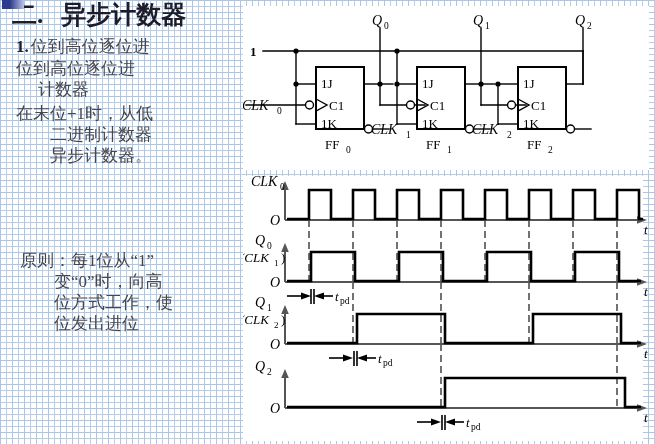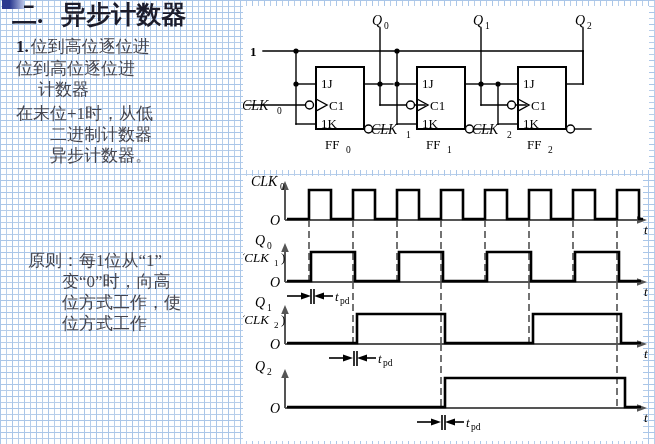--- a/index.html
+++ b/index.html
@@ -40,21 +40,21 @@
     letter-spacing:0px;white-space:nowrap;
   }
   #page-title .num{margin-right:18px;}
   .txt{color:#46464f;font-size:17px;line-height:21px;}
   #line-1{position:absolute;left:16px;top:36px;width:225px;white-space:nowrap;}
   #line-1 .bold{color:#1c1c2b;font-weight:bold;font-size:17px;margin-right:2px;}
   #line-2{position:absolute;left:16px;top:58px;width:228px;}
   #line-2 .ind{display:block;text-indent:22px;}
   #line-3{position:absolute;left:16px;top:103px;width:228px;}
   #line-3 .ind{display:block;text-indent:34px;}
-  #line-4{position:absolute;left:28px;top:250px;width:230px;}
+  #line-4{position:absolute;left:20px;top:250px;width:230px;}
   #line-4 .ind{display:block;text-indent:34px;}
 
   
   #circuit-panel{
     left:243px;top:6px;width:406px;height:164px;
     background:#ffffff;z-index:2;
   }
   #wave-panel{
     left:243px;top:176px;width:400px;height:265px;
     background:#ffffff;z-index:2;
@@ -99,21 +99,21 @@
   <div id="line-3" class="txt">
     <span>在末位+1时，从低</span>
     <span class="ind">二进制计数器</span>
     <span class="ind">异步计数器。</span>
   </div>
 
   <div id="line-4" class="txt">
     <span>原则：每1位从“1”</span>
     <span class="ind">变“0”时，向高</span>
     <span class="ind">位方式工作，使</span>
-    <span class="ind">位方式工作</span>
+    <span class="ind">位发出进位</span>
   </div>
 </div>
 
 <div class="layer" id="circuit-wrap">
 <svg id="circuit-svg" width="406" height="164" viewBox="0 0 406 164" xmlns="http://www.w3.org/2000/svg">
   <g stroke="#000" stroke-width="1.4" fill="none" stroke-linecap="square">
 
     <line x1="20" y1="45" x2="340" y2="45"></line>
 
     <line x1="340" y1="45" x2="340" y2="78"></line>

